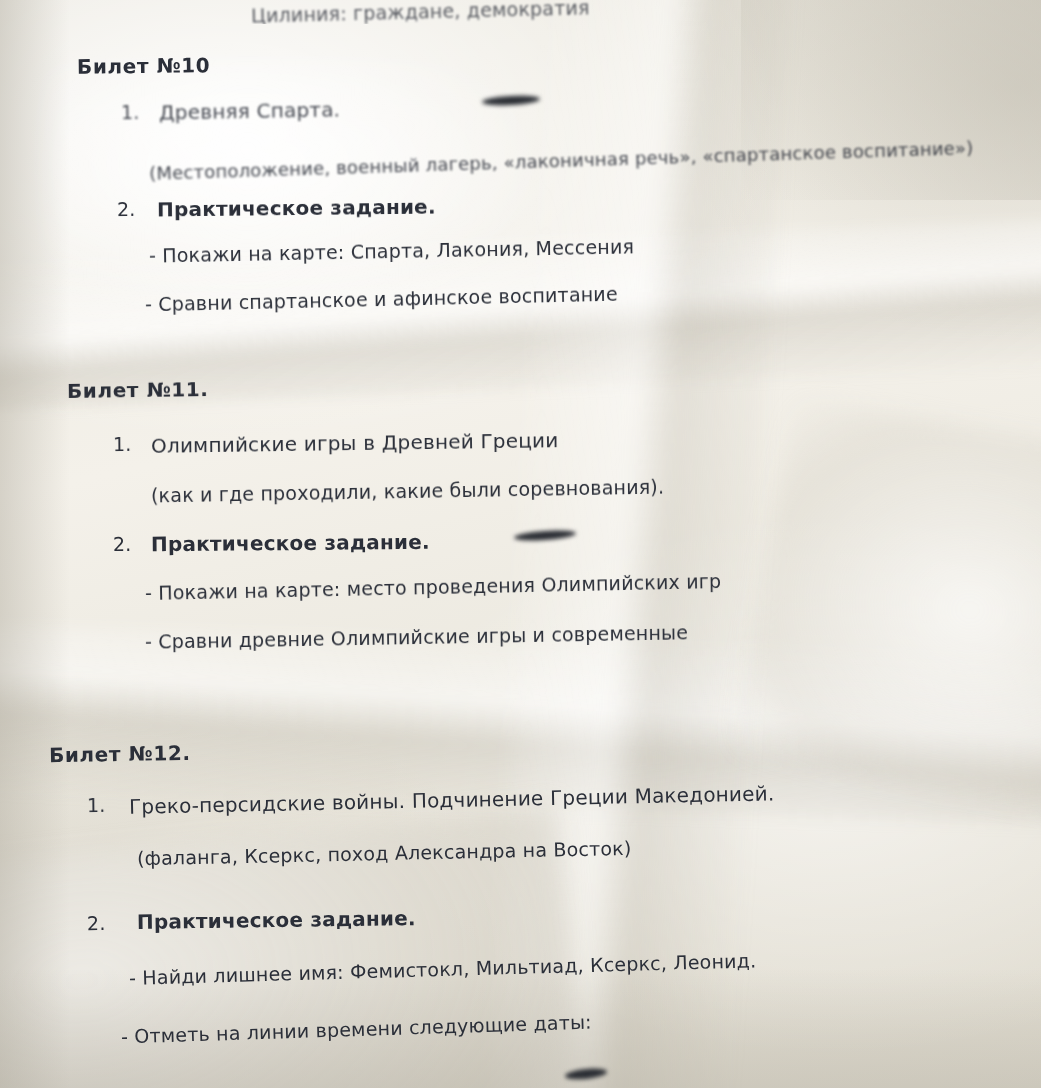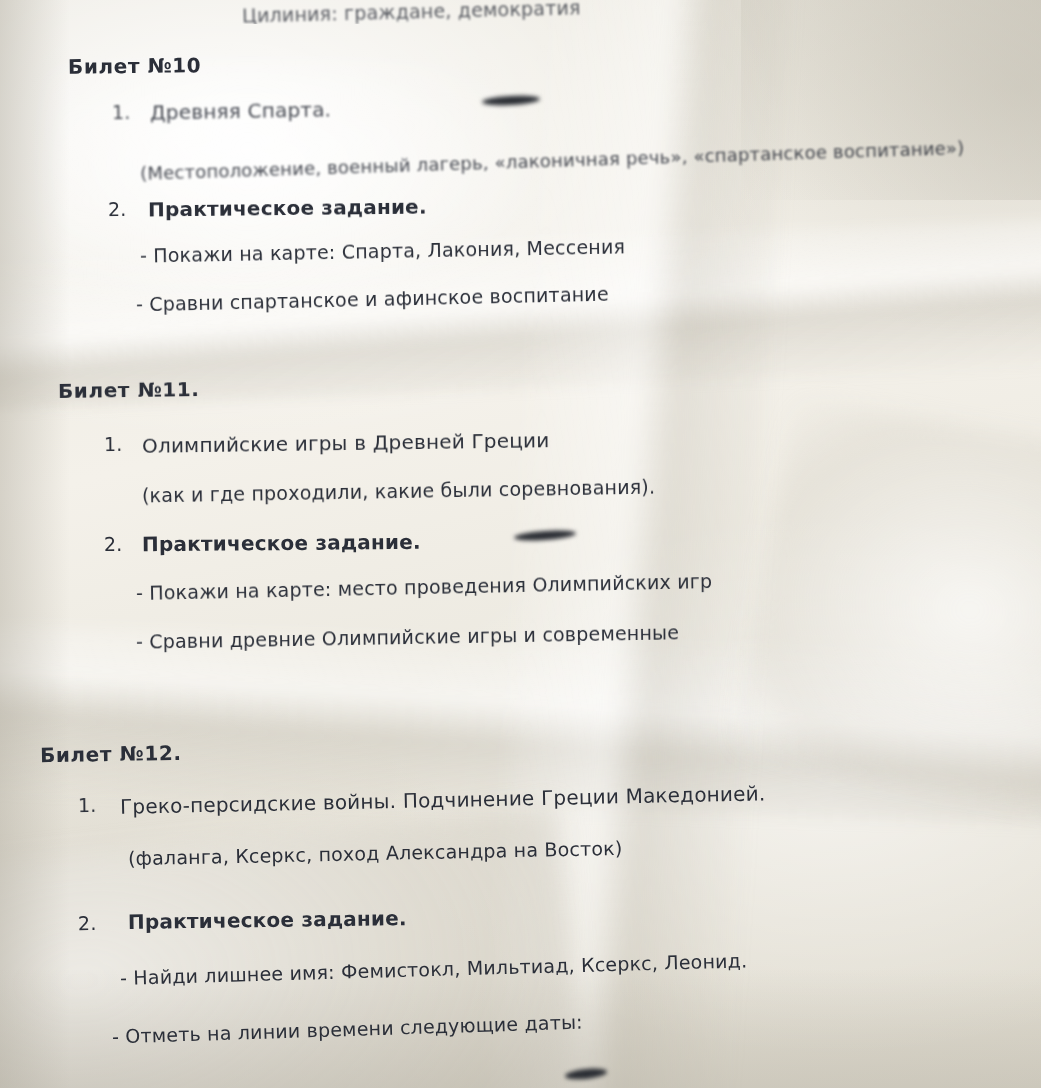--- a/index.html
+++ b/index.html
@@ -82,20 +82,21 @@
   .edge-shadow-top-right {
     position: absolute; right: 0; top: 0; width: 300px; height: 200px;
     background: linear-gradient(225deg, rgba(182,177,164,0.45) 0%, rgba(182,177,164,0) 100%);
     pointer-events: none;
   }
 
   
   #text-layer {
     position: absolute;
     inset: 0;
+    margin-left: 9px;
   }
   .ln {
     position: absolute;
     color: #2b2f39;
     font-family: "DejaVu Sans", sans-serif;
     white-space: nowrap;
     letter-spacing: 0.2px;
   }
   .ticket-head {
     font-weight: 700;

